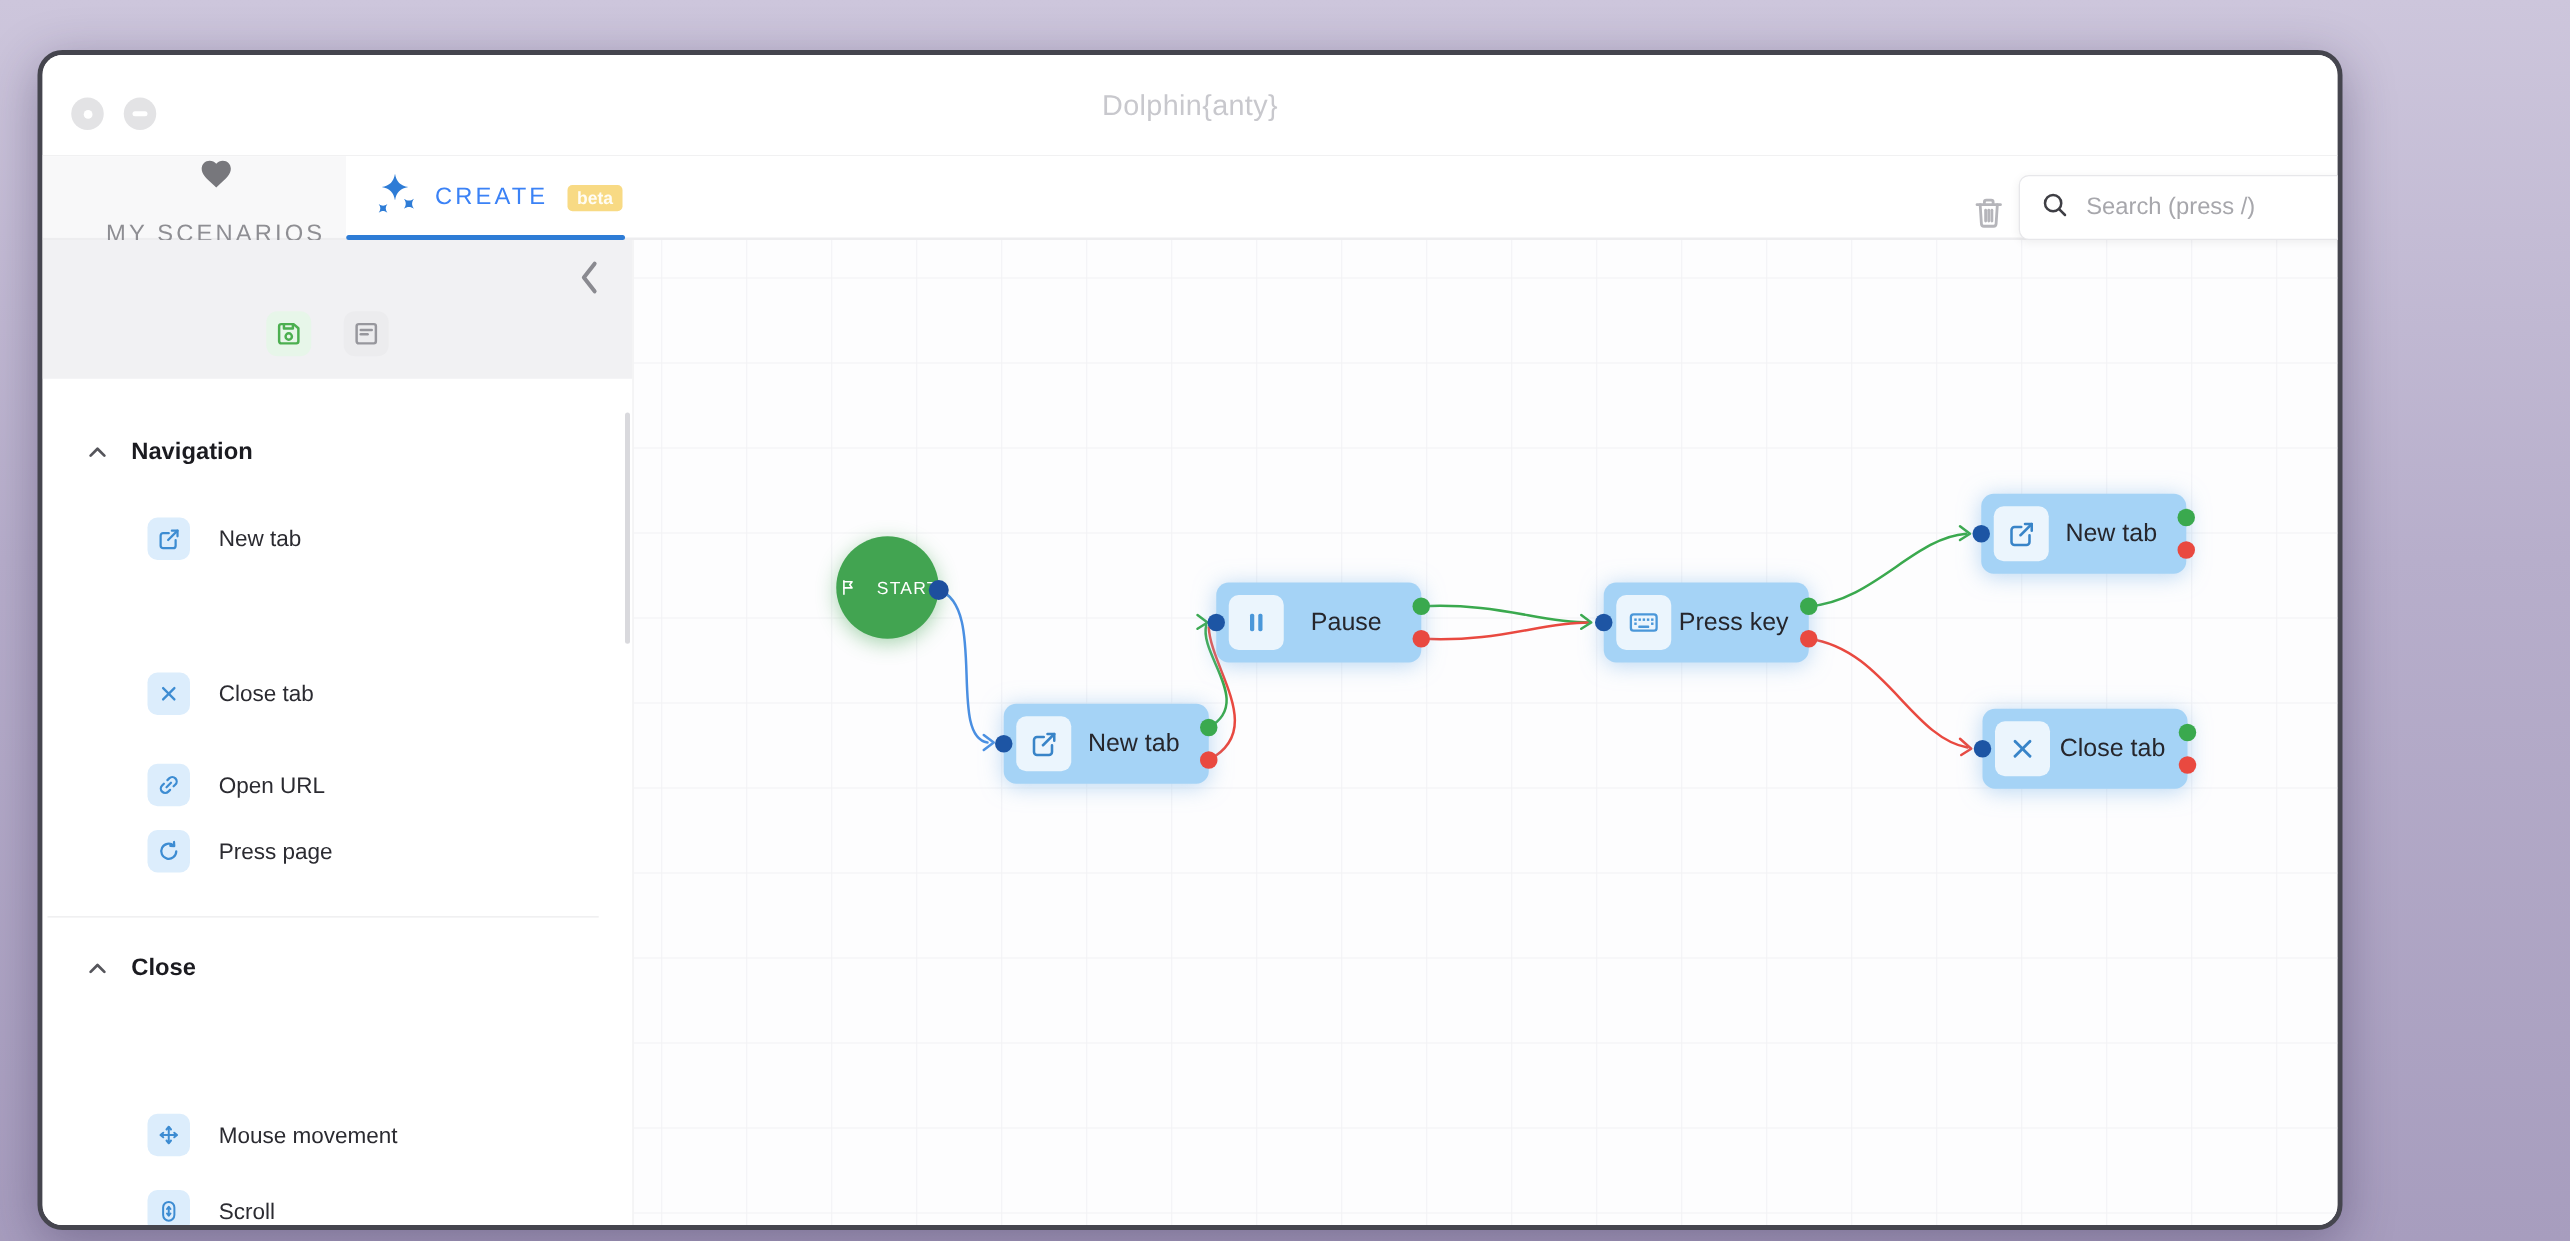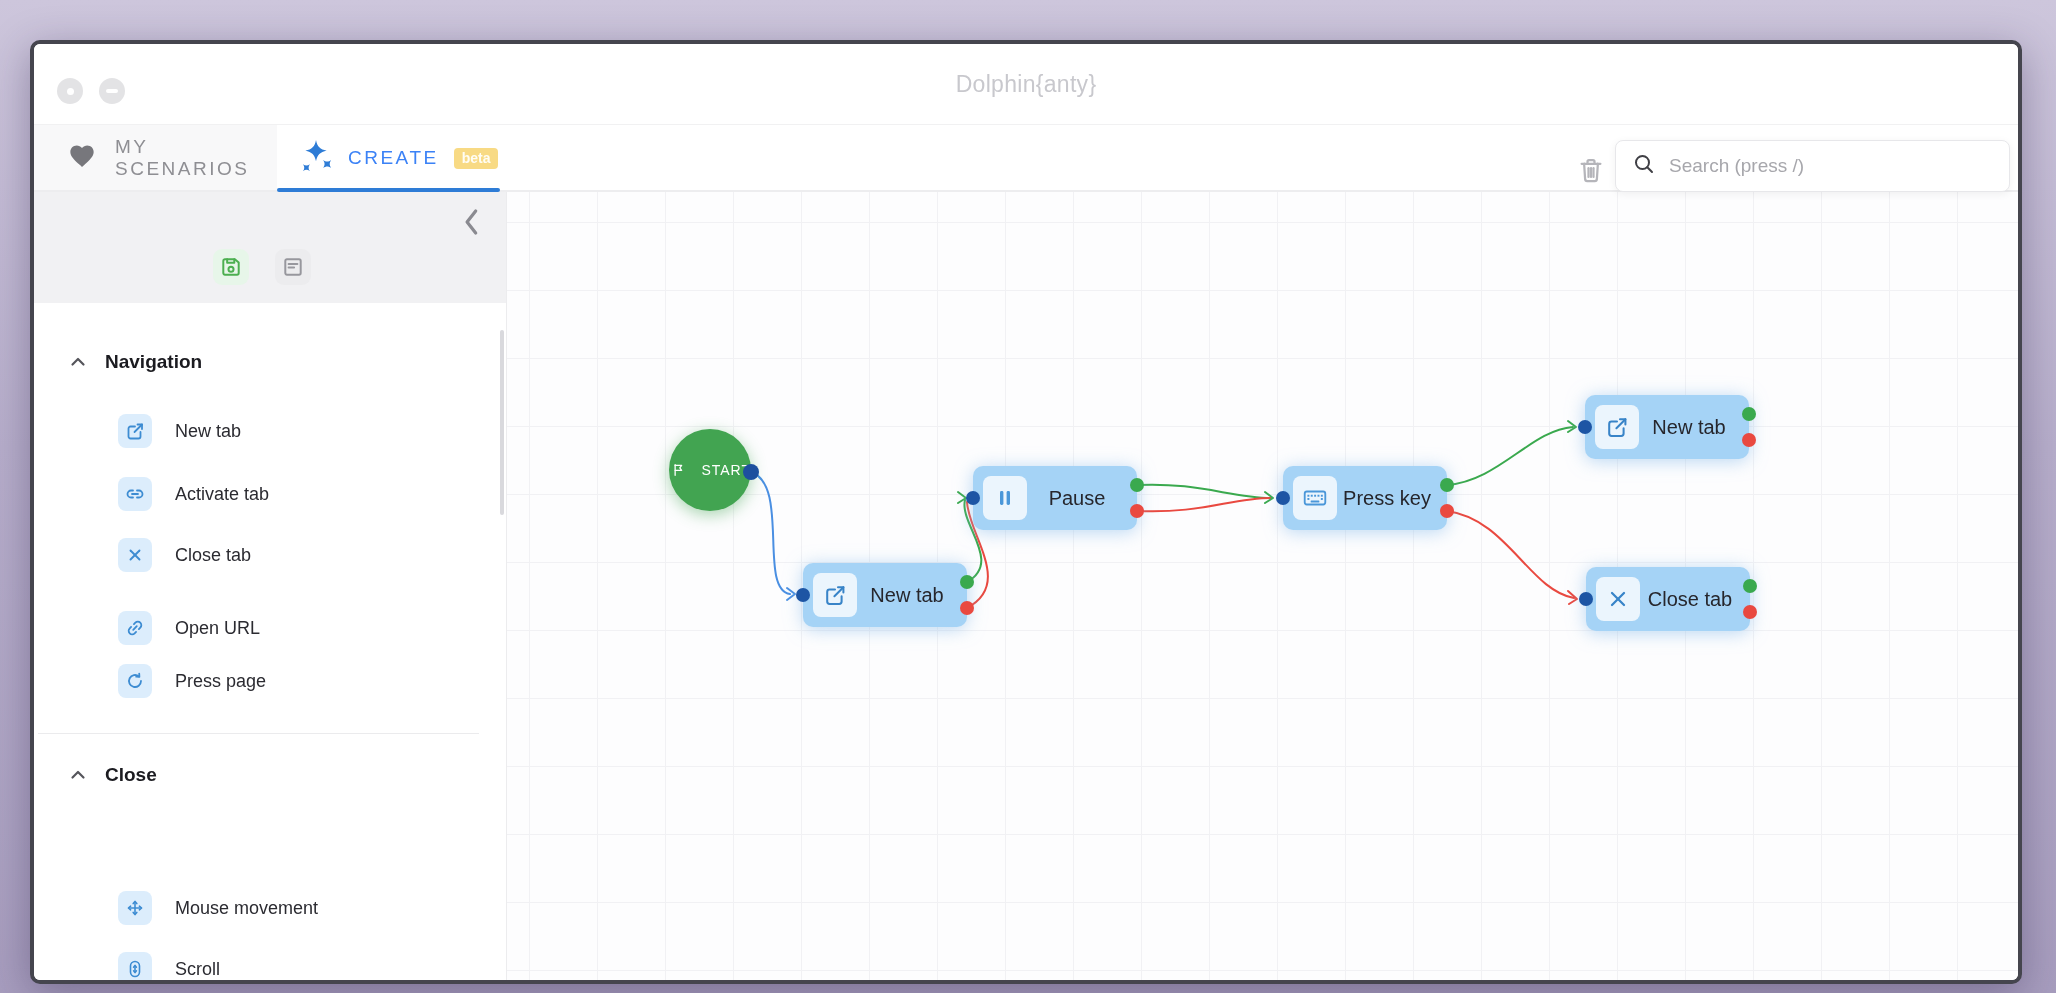--- a/index.html
+++ b/index.html
@@ -3,38 +3,38 @@
 <meta charset="utf-8">
 <style>
   * { margin:0; padding:0; box-sizing:border-box; }
   html,body { width:2056px; height:993px; }
   body {
     font-family:"Liberation Sans", sans-serif;
     background:linear-gradient(180deg,#cdc6dc 0%,#b7aecb 45%,#a79dbe 100%);
     position:relative; overflow:hidden;
   }
   .window {
-    position:absolute; left:30px; top:40px; width:1992px; height:944px;
-    background:#fff; border:4px solid #45454e; border-radius:10px; overflow:hidden;
+    position:absolute; left:30px; top:40px; width:1844px; height:944px;
+    background:#fff; border:4px solid #45454e; border-radius:20px; overflow:hidden;
     box-shadow:0 10px 40px rgba(40,30,70,.35);
   }
   
   .titlebar { position:relative; height:81px; background:#fff; border-bottom:1px solid #f1f1f2; }
   .win-circle { position:absolute; top:34px; width:26px; height:26px; border-radius:50%; background:#e3e3e5;
     display:flex; align-items:center; justify-content:center; }
   .win-circle.c1 { left:23px; }
   .win-circle.c2 { left:65px; }
   .win-dot { width:7px; height:7px; border-radius:50%; background:#fff; }
   .win-minus { width:12px; height:3.5px; border-radius:2px; background:#fff; }
   .win-title { position:absolute; left:0; right:0; top:0; height:81px; display:flex; align-items:center; justify-content:center;
     color:#c8c8cd; font-size:23px; letter-spacing:.3px; }
   
   .tabbar { position:relative; height:67px; background:#fff; border-bottom:2px solid #ededef; }
   .tab { position:absolute; top:0; height:65px; display:flex; align-items:center; cursor:pointer; }
-  .tab-scenarios { left:0; width:243px; background:#f8f8f9; padding-left:34px; gap:19px; }
+  .tab-scenarios { left:0; width:243px; background:#f8f8f9; padding-left:34px; gap:19px;flex-direction:column; }
   .tab-scenarios .lbl { color:#8e8e93; font-size:19px; letter-spacing:2.5px; font-weight:500; }
   .tab-create { left:243px; width:223px; background:#fff; padding-left:22px; gap:15px; }
   .tab-create .lbl { color:#3b82f6; font-size:19px; letter-spacing:2.5px; font-weight:500; }
   .tab-underline { position:absolute; left:243px; bottom:-2px; width:223px; height:4px; background:#2e7cd6; border-radius:2px; }
   .badge-beta { background:#f8da84; color:#fffdf4; font-size:14px; font-weight:bold; padding:2px 8px 3px; border-radius:4px; margin-top:2px; }
   .trash-btn { position:absolute; left:1542px; top:30px; width:30px; height:30px; cursor:pointer; }
   .searchbox { position:absolute; left:1581px; top:15px; width:395px; height:52px; background:#fff; border:1px solid #e7e7ea;
     border-radius:8px; display:flex; align-items:center; padding:0 16px; gap:13px; box-shadow:0 2px 8px rgba(0,0,0,.06); z-index:3; }
   .searchbox input { border:none; outline:none; flex:1; font-size:19px; color:#3c3c41; background:transparent; font-family:"Liberation Sans",sans-serif; }
   .searchbox input::placeholder { color:#a7a7ac; }
@@ -169,30 +169,20 @@
       <div class="side-item" style="top:222px">
         <span class="ibox">
           <svg width="20" height="20" viewBox="0 0 20 20" stroke="#3d8cd2" stroke-width="1.8" fill="none" stroke-linecap="round" stroke-linejoin="round">
             <path d="M15.5 11v4.5a2 2 0 0 1-2 2h-8a2 2 0 0 1-2-2v-8a2 2 0 0 1 2-2H10"></path>
               <path d="M12.5 3.5H17V8"></path>
               <path d="M17 3.5L9.5 11"></path>
           </svg>
         </span>
         <span class="txt">New tab</span>
       </div>
-      <div class="side-item" style="top:285px">
-        <span class="ibox">
-          <svg width="20" height="20" viewBox="0 0 20 20" stroke="#3d8cd2" stroke-width="1.8" fill="none" stroke-linecap="round">
-            <path d="M8 6.5H6a3.5 3.5 0 0 0 0 7h2"></path>
-              <path d="M12 6.5h2a3.5 3.5 0 0 1 0 7h-2"></path>
-              <line x1="7" y1="10" x2="13" y2="10"></line>
-          </svg>
-        </span>
-        <span class="txt">Activate tab</span>
-      </div>
       <div class="side-item" style="top:346px">
         <span class="ibox">
           <svg width="20" height="20" viewBox="0 0 20 20" stroke="#3d8cd2" stroke-width="1.9" fill="none" stroke-linecap="round">
               <line x1="5.5" y1="5.5" x2="14.5" y2="14.5"></line>
               <line x1="14.5" y1="5.5" x2="5.5" y2="14.5"></line>
             </svg>
         </span>
         <span class="txt">Close tab</span>
       </div>
       <div class="side-item" style="top:419px">

